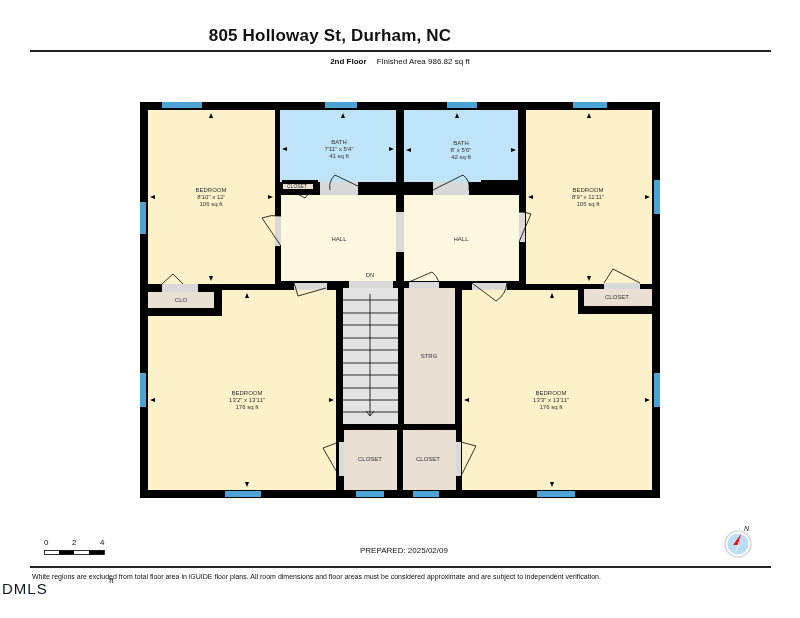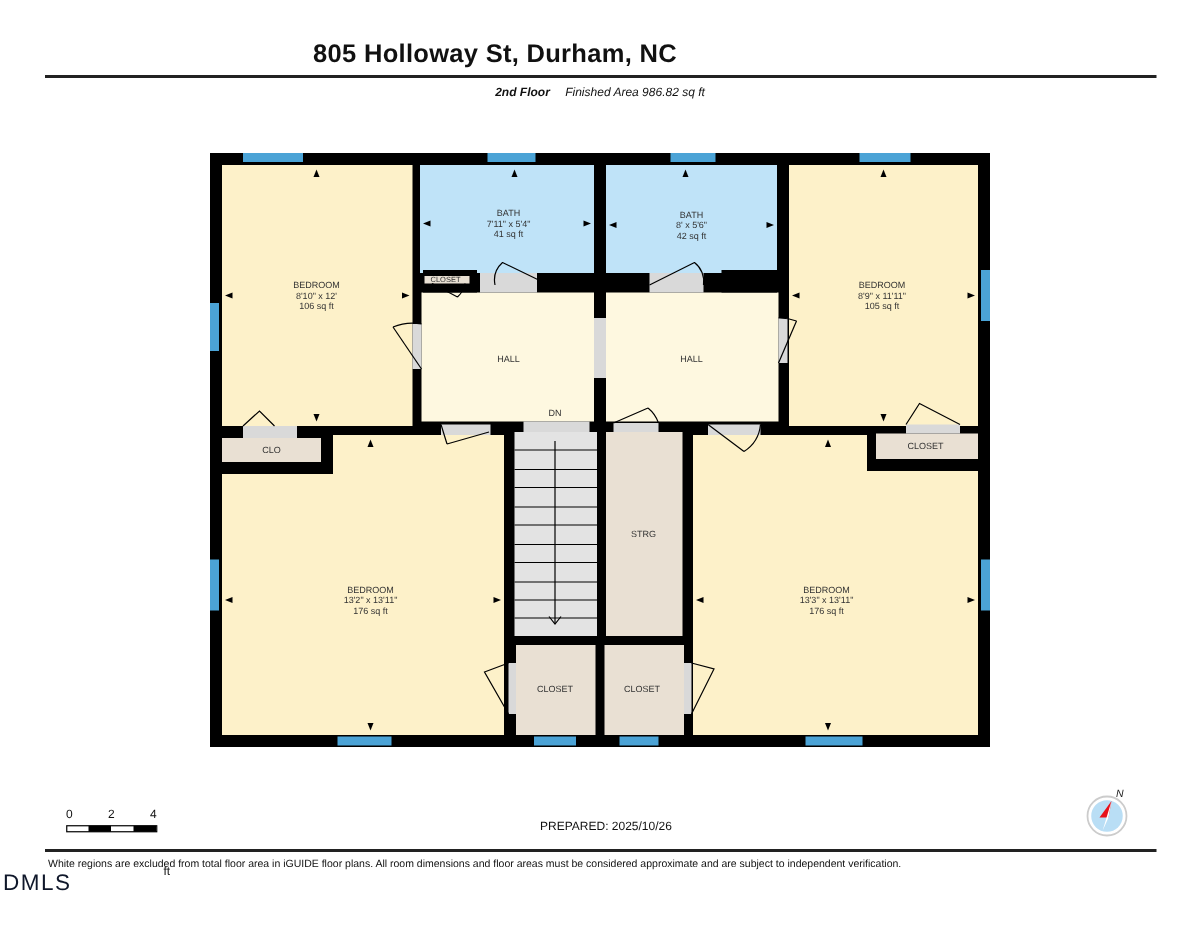--- a/index.html
+++ b/index.html
@@ -1,19 +1,19 @@
 <!DOCTYPE html>
 <html><head>
   <meta charset="utf-8">
   <style>
     html, body { margin:0; padding:0; background:#ffffff; }
     body { width:800px; height:618px; position:relative; overflow:hidden; font-family:"Liberation Sans", sans-serif; color:#111; }
     .title { position:absolute; left:0; width:660px; top:26px; text-align:center; font-size:17px; font-weight:bold; letter-spacing:0.2px; }
     .rule { position:absolute; left:30px; width:741px; height:2px; background:#222; }
-    .subtitle { position:absolute; left:0; width:800px; top:57px; text-align:center; font-size:8px;font-style:italic; }
+    .subtitle { position:absolute; left:0; width:800px; top:57px; text-align:center; font-size:8px; }
     .subtitle .fl { font-weight:bold; margin-right:8px; }
     .plan { position:absolute; left:0; top:0; }
     .lbl { font-family:"Liberation Sans", sans-serif; font-size:6px; fill:#333; text-anchor:middle; }
     .scale-num { position:absolute; top:0; font-size:8px; }
     .prepared { position:absolute; left:360px; top:546px; font-size:8px; }
     .disclaimer { position:absolute; left:32px; top:573px; font-size:7px; }
     .mls { position:absolute; left:2px; top:580px; font-size:15px; color:#0f172a; letter-spacing:1px; font-weight:normal; }
     .compass { position:absolute; left:722px; top:523px; }
   </style>
 </head>
@@ -191,21 +191,21 @@
   <span class="scale-num" style="left:72px;top:538px;">2</span>
   <span class="scale-num" style="left:100px;top:538px;">4</span>
   <svg style="position:absolute;left:44px;top:550px;" width="62" height="6">
     <rect x="0.5" y="0.5" width="60" height="4" fill="#fff" stroke="#000" stroke-width="0.8"></rect>
     <rect x="15" y="0.5" width="15" height="4" fill="#000"></rect>
     <rect x="45" y="0.5" width="15" height="4" fill="#000"></rect>
   </svg>
   <span class="scale-num" style="left:109px;top:548px;margin-top:28px;">ft</span>
 </div>
 
-<div class="prepared">PREPARED: 2025/10/26</div>
+<div class="prepared">PREPARED: 2025/02/09</div>
 
 <svg class="compass" width="34" height="36" viewBox="0 0 34 36">
   <text x="22" y="8" font-family="Liberation Sans, sans-serif" font-size="7" fill="#222" font-style="italic">N</text>
   <circle cx="16" cy="21" r="13" fill="#fff" stroke="#ccc" stroke-width="1.2"></circle>
   <circle cx="16" cy="21" r="10.5" fill="#b9def5"></circle>
   <polygon points="19,11 11,22 17,22" fill="#e8101a"></polygon>
   <polygon points="17,22 13,31 19,11" fill="#fff"></polygon>
 </svg>
 
 <div class="rule" style="top:566px;"></div>

